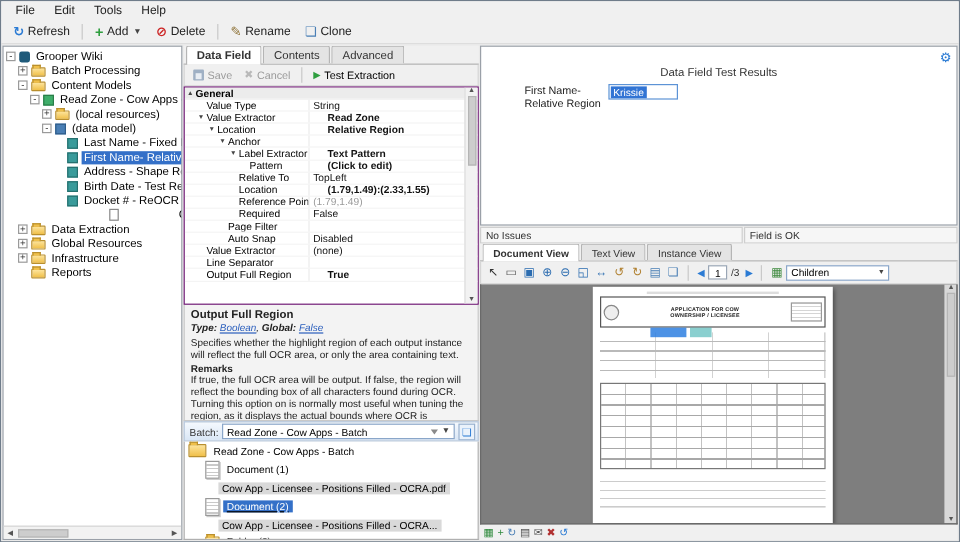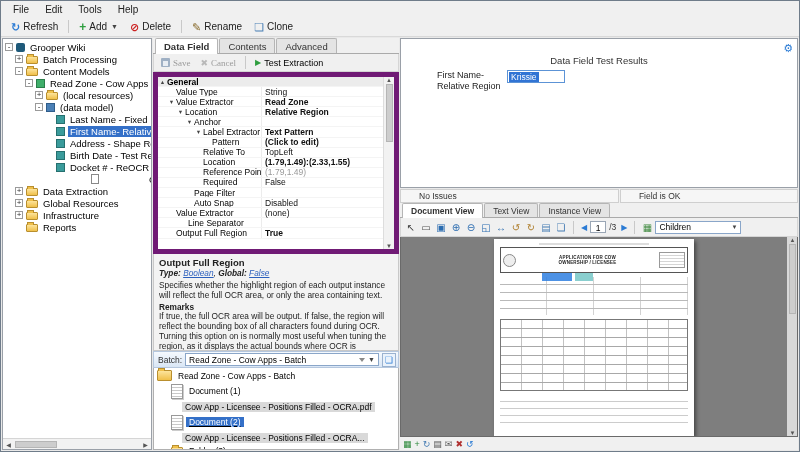--- a/index.html
+++ b/index.html
@@ -62,37 +62,37 @@
               border-bottom:1px solid #aaa; font-size:9.5px; }
   .tab { padding:2px 8px 1px; border:1px solid #b5b5b5; border-bottom:none; background:#e4e4e4; color:#333;
          margin-right:1px; border-radius:2px 2px 0 0; }
   .tab.active { background:#fff; position:relative; top:1px; padding-bottom:2px; font-weight:bold; }
 
   
   .ptoolbar { height:18px; flex:0 0 18px; display:flex; align-items:center; background:#f0f0f0;
               border:1px solid #d5d5d5; border-top:none; font-size:9px; padding-left:2px; }
   .pbtn { display:flex; align-items:center; gap:3px; border:none; background:transparent; font-size:9px;
           padding:2px 5px; font-family:inherit; }
-  .pbtn.disabled { color:#9b9b9b;font-family:Liberation Serif, serif; }
+  .pbtn.disabled { color:#9b9b9b; }
   .ico-save { width:9px; height:9px; background:#9fb0c4; border-radius:1px; position:relative; }
   .ico-save::after { content:""; position:absolute; left:2px; top:3px; width:5px; height:5px; background:#e8edf3; }
   .ico-cancel { color:#b9b9b9; font-size:9px; }
   .ico-test { color:#2e9e3f; font-size:8px; }
 
-  .pgridwrap { flex:0 0 182px; position:relative; background:#fff; border:5px solid #701a75; overflow:hidden; }
+  .pgridwrap { flex:0 0 182px; position:relative; background:#fff; border:1px solid #701a75; overflow:hidden; }
   .pgrid { font-size:8.5px; }
   .prow { display:flex; height:10.1px; align-items:center; border-bottom:1px solid #f4f4f4; cursor:default; }
   .pname-cell { width:104px; flex:0 0 104px; display:flex; align-items:center; overflow:hidden;
                 border-right:1px solid #ececec; height:100%; white-space:nowrap; }
   .parrow { width:9px; flex:0 0 9px; font-size:5.5px; color:#444; text-align:center; }
   .parrow.arrow-down::before { content:"▼"; }
   .parrow.arrow-right::before { content:"▶"; }
   .parrow.arrow-up::before { content:"▲"; }
   .pval { flex:1; overflow:hidden; white-space:nowrap; padding-left:3px; color:#111; }
-  .prow.bold .pval { font-weight:bold; }
+  .prow.bold .pval { font-weight:bold;margin-left:12px; }
   .prow.muted .pval { color:#9a9a9a; }
   .prow.category { background:#ececec; font-weight:bold; }
   .prow.category .pname-cell { border-right:none; }
   .vscroll { position:absolute; right:0; top:0; bottom:0; width:11px; background:#f2f2f2; border-left:1px solid #ddd;
              display:flex; flex-direction:column; }
   .vscroll .sb-thumb-v { height:58px; }
   .vscroll .sb-btn { width:100%; }
 
   
   .helpbox { flex:0 0 97px; background:#f3f3f3; border:1px solid #c8c8c8; border-top:none; padding:3px 5px;
@@ -128,21 +128,21 @@
   .results { flex:0 0 150px; background:#fff; border:1px solid #9aa0a8; position:relative; font-size:9px; }
   .results-title { text-align:center; margin-top:16px; color:#333; font-size:9.5px; }
   .magic { position:absolute; right:4px; top:3px; color:#2b7bd4; font-size:11px; }
   .results-row { display:flex; margin:4px 0 0 36px; gap:6px; align-items:flex-start; }
   .rf-label { width:64px; line-height:1.2; color:#222; }
   .rf-input { width:58px; height:13px; border:1px solid #5c93d6; background:#fff; display:flex; align-items:center;
               padding-left:1px; overflow:hidden; }
   .rf-sel { background:#3174d4; color:#fff; padding:0 2px; font-size:8.5px; }
 
   .statusstrip { flex:0 0 14px; display:flex; font-size:8.5px; background:#f0f0f0; gap:1px; margin-top:1px; }
-  .ss-seg { border:1px solid #cfcfcf; background:#f6f6f6; display:flex; align-items:center; padding-left:18px; color:#333; }
+  .ss-seg { border:1px solid #cfcfcf; background:#f6f6f6; display:flex; align-items:center; padding-left:4px; color:#333; }
   .ss-left { width:55%; }
   .ss-right { flex:1; }
 
   
   .vtabs { display:flex; align-items:flex-end; background:#f0f0f0; padding-left:2px; height:15px; flex:0 0 15px;
            border-bottom:1px solid #aaa; font-size:8.5px; }
   .vtoolbar { height:19px; flex:0 0 19px; display:flex; align-items:center; background:#f0f0f0;
               border:1px solid #d5d5d5; border-top:none; padding-left:3px; gap:1px; font-size:8.5px; }
   .vicon { width:14px; height:14px; display:flex; align-items:center; justify-content:center; font-size:10px; }
   .navarrow { color:#2b7bd4; font-size:8px; padding:0 2px; }
@@ -465,21 +465,21 @@
 
             <div class="prow">
               <span class="pname-cell" style="padding-left: 9px;">
                 <span class="parrow"></span>
                 <span class="pname">Value Extractor</span>
               </span>
               <span class="pval">(none)</span>
             </div>
 
             <div class="prow">
-              <span class="pname-cell" style="padding-left: 21px;">
+              <span class="pname-cell" style="padding-left: 9px;">
                 <span class="parrow"></span>
                 <span class="pname">Line Separator</span>
               </span>
               <span class="pval"></span>
             </div>
 
             <div class="prow bold">
               <span class="pname-cell" style="padding-left: 9px;">
                 <span class="parrow"></span>
                 <span class="pname">Output Full Region</span>

